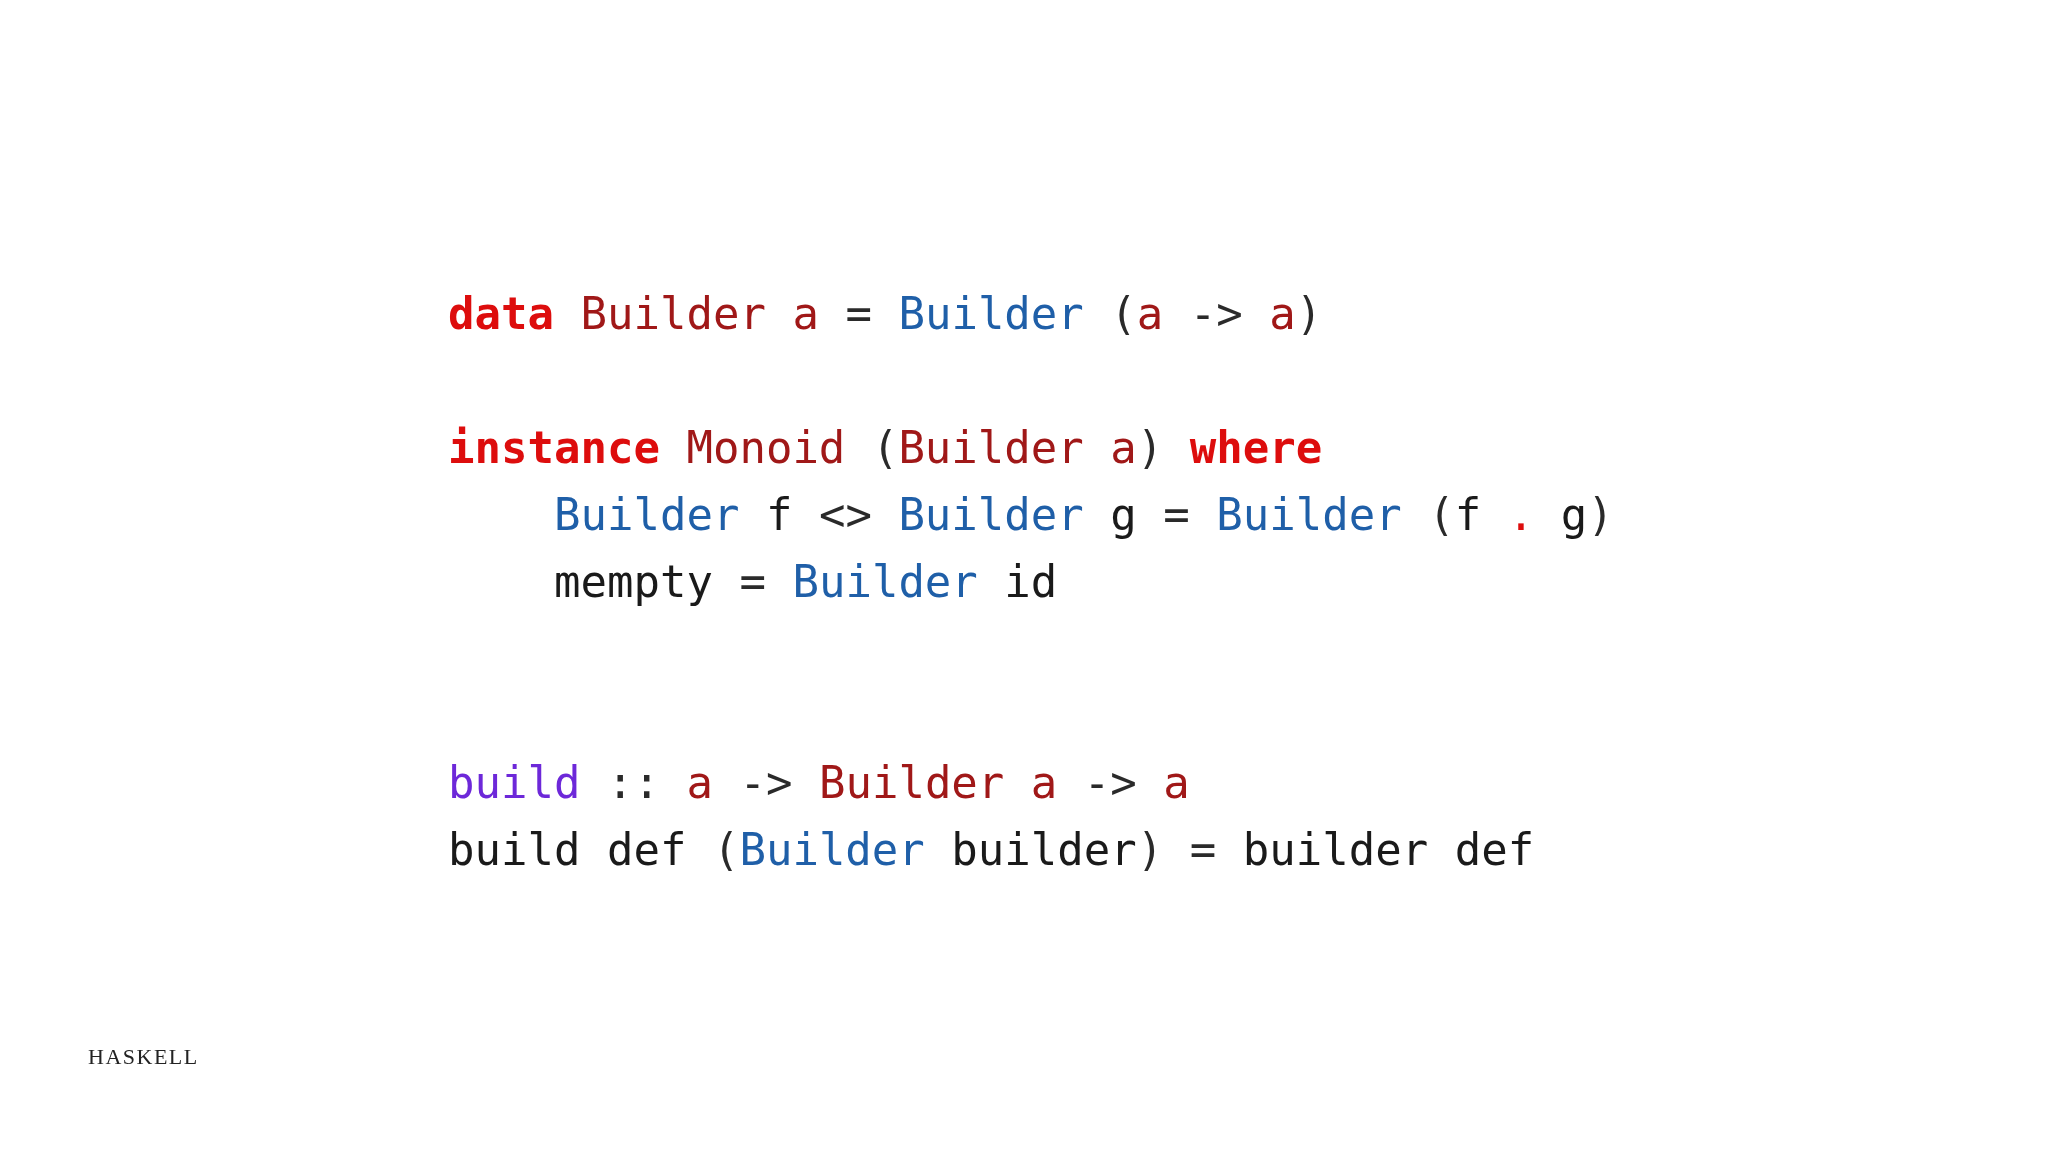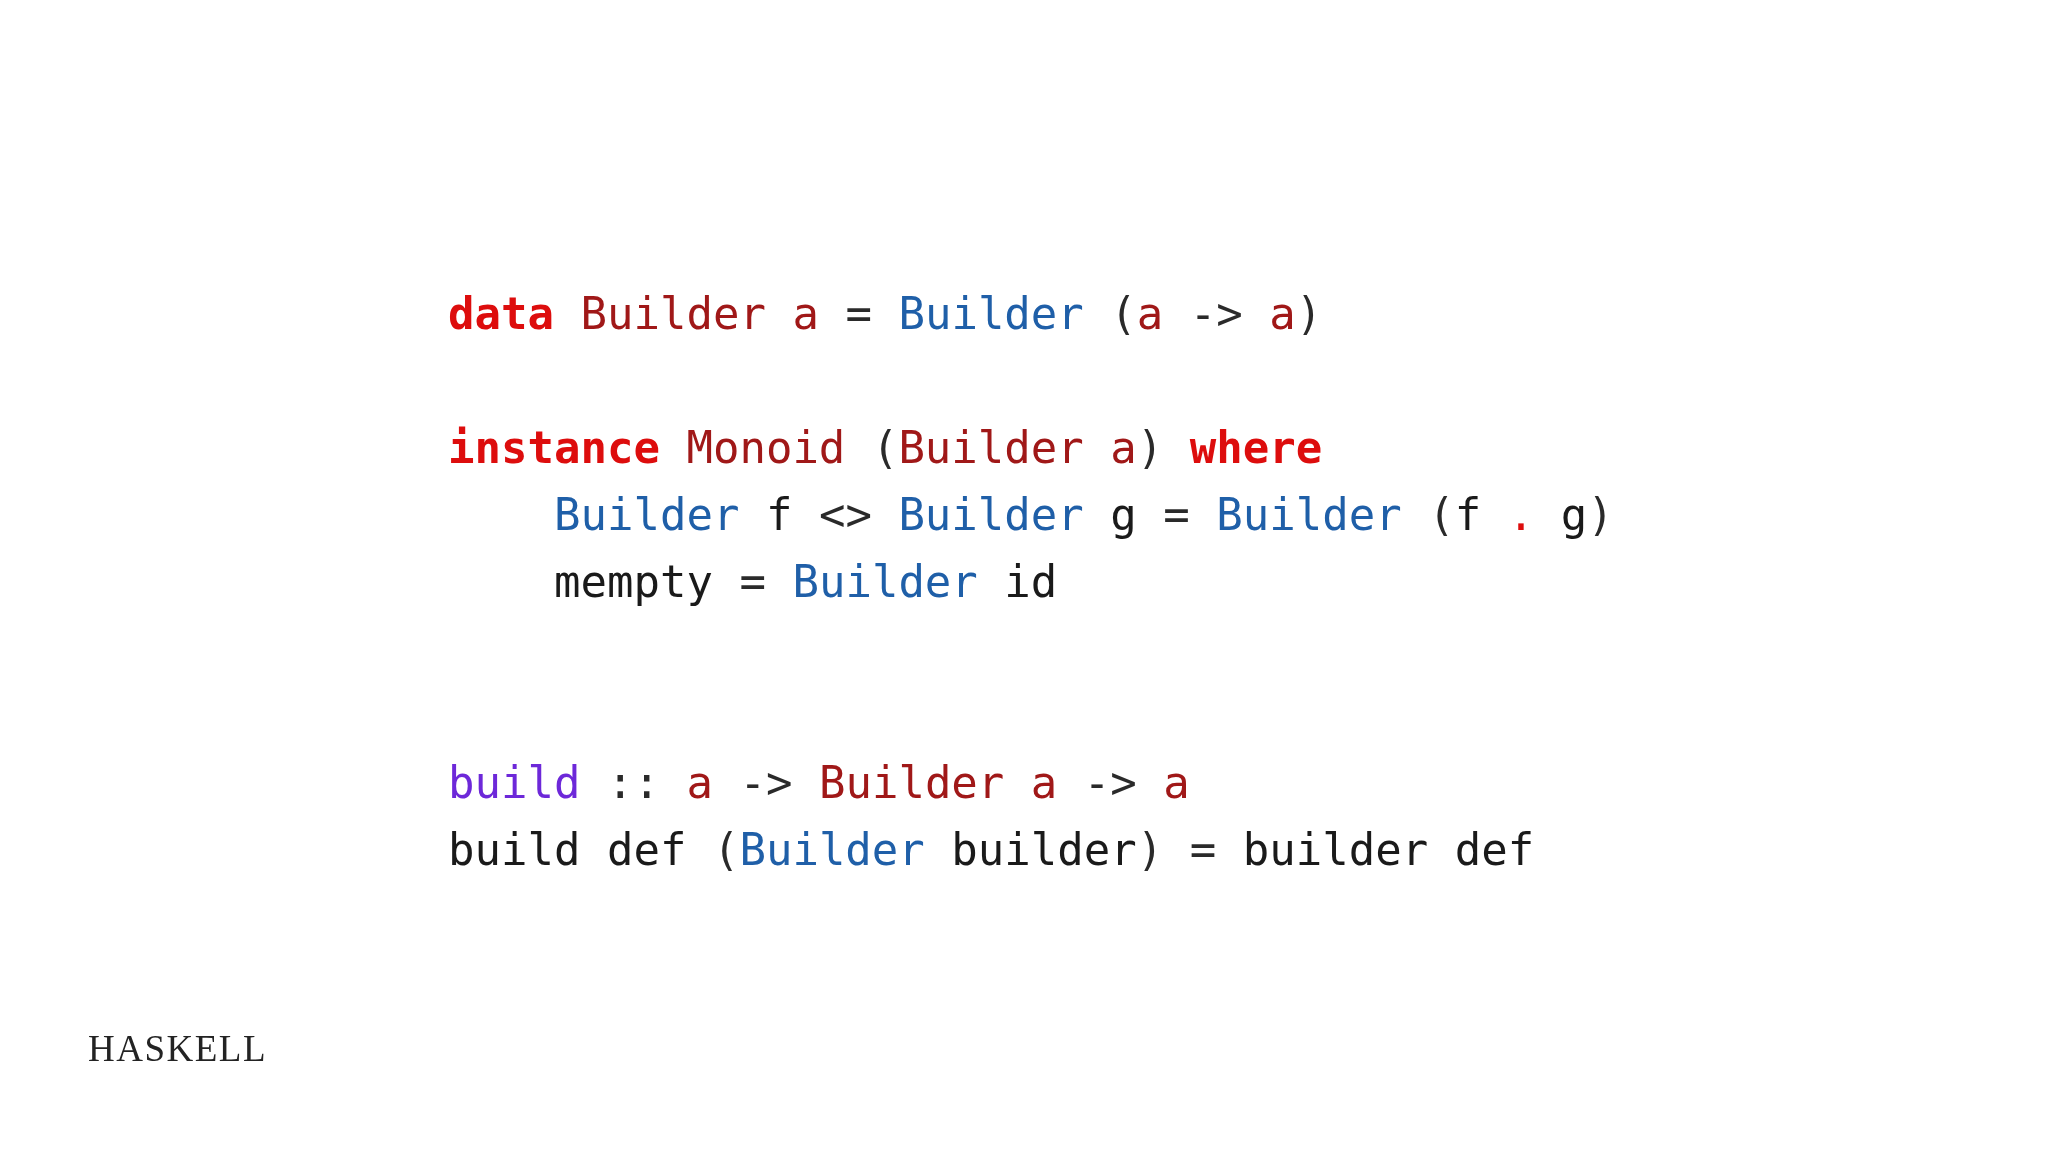--- a/index.html
+++ b/index.html
@@ -68,21 +68,21 @@
   .tok-punct {
     color: #2a2a2a;
   }
 
   
   #footer-brand {
     position: absolute;
     left: 88px;
     bottom: 82px;
     font-family: "Liberation Serif", "DejaVu Serif", serif;
-    font-size: 37px;
+    font-size: 22px;
     letter-spacing: 1.5px;
     color: #232323;
     white-space: pre;
   }
 </style>
 </head>
 <body>
 
 <div id="slide">
 

